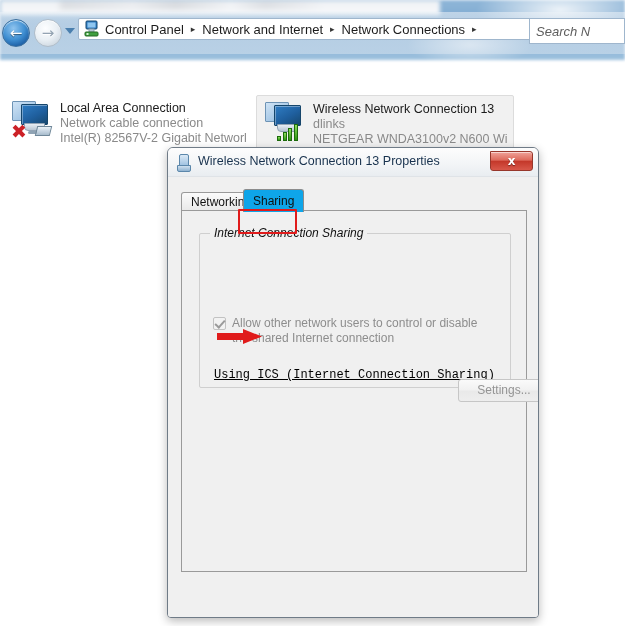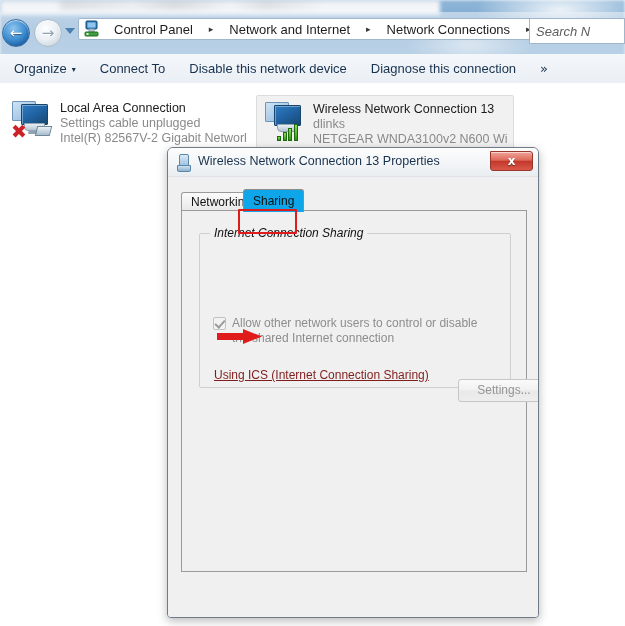--- a/index.html
+++ b/index.html
@@ -112,21 +112,20 @@
     right: 56px;
     height: 22px;
     background: #ffffff;
     border: 1px solid #9fb6cd;
     border-radius: 2px;
     box-sizing: border-box;
     display: flex;
     align-items: center;
     padding-left: 4px;
     overflow: hidden;
-    gap: 9px;
   }
   #breadcrumb-icon {
     width: 17px; height: 18px;
     position: relative;
     flex: 0 0 auto;
     margin-right: 2px;
   }
   .crumb {
     font-size: 13px;
     color: #1c1c1c;
@@ -520,23 +519,24 @@
     font-size: 12px;
     line-height: 15px;
     color: #0f0f0f;
   }
   .cb-label.disabled { color: #8d8d8d; }
 
   #ics-link {
     position: absolute;
     left: 14px; top: 134px;
     font-size: 12px;
-    color: #7f1d1d;
+    color: #000000;
     text-decoration: underline;
     white-space: nowrap;
+    font-family: Liberation Mono, monospace;
   }
   #settings-button {
     position: absolute;
     left: 258px; top: 145px;
     width: 92px; height: 23px;
     background: linear-gradient(180deg,#fafafa 0%, #f1f1f1 48%, #e9e9e9 52%, #eeeeee 100%);
     border: 1px solid #c6c6c6;
     border-radius: 3px;
     box-sizing: border-box;
     font-size: 12px;
@@ -636,48 +636,39 @@
         <path d="M3 4 A5 5 0 0 1 12 6 L10 6 L12.5 9.5 L14.5 6 L12.8 6" fill="none" stroke="#2a6fb0" stroke-width="1.6"></path>
         <path d="M12 11 A5 5 0 0 1 3 9 L5 9 L2.5 5.5 L0.5 9 L2.2 9" fill="none" stroke="#2a6fb0" stroke-width="1.6"></path>
       </svg>
     </div>
 
     <div id="search-box">
       <span id="search-placeholder">Search N</span>
     </div>
   </div>
 
-  <div id="command-bar">
-    <div class="cmd-item">
-      <span>Organize</span><span class="cmd-caret">▾</span>
-    </div>
-    <div class="cmd-item">Connect To</div>
-    <div class="cmd-item">Disable this network device</div>
-    <div class="cmd-item">Diagnose this connection</div>
-    <div id="cmd-overflow">»</div>
-  </div>
 
   <div id="content-pane">
 
     <div class="conn-tile" id="conn-tile-lan">
       <div class="conn-icon-wrap">
         <div class="monitor-icon">
           <div class="mon-back"></div>
           <div class="mon-front"></div>
           <div class="mon-stand"></div>
         </div>
         <div class="x-overlay">✖</div>
         <div class="cable-overlay">
           <div class="plug-wire"></div>
           <div class="plug-body"></div>
         </div>
       </div>
       <div class="conn-text">
         <div class="conn-name">Local Area Connection</div>
-        <div class="conn-status">Settings cable unplugged</div>
+        <div class="conn-status">Network cable connection</div>
         <div class="conn-device">Intel(R) 82567V-2 Gigabit Network...</div>
       </div>
     </div>
 
     <div class="conn-tile" id="conn-tile-wifi">
       <div class="conn-icon-wrap">
         <div class="monitor-icon">
           <div class="mon-back"></div>
           <div class="mon-front"></div>
           <div class="mon-stand"></div>

